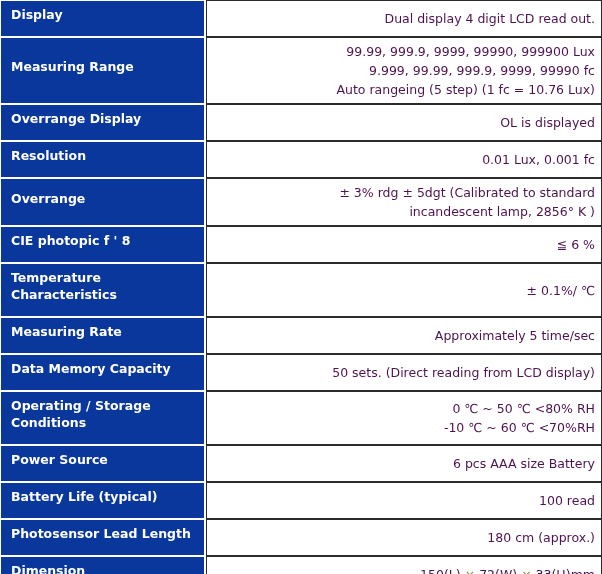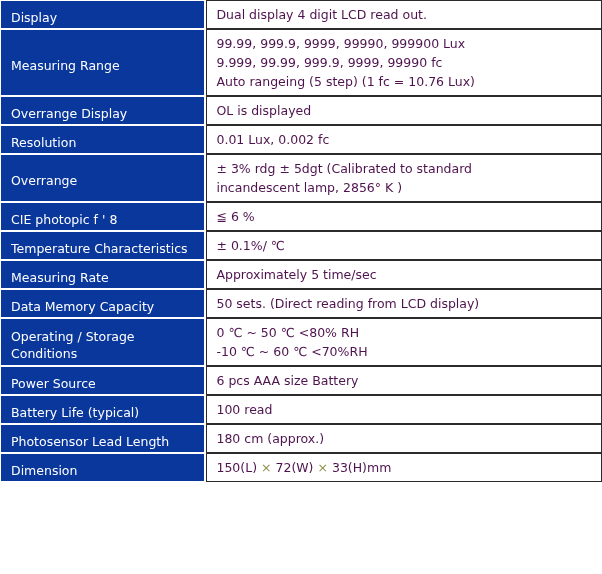--- a/index.html
+++ b/index.html
@@ -22,24 +22,24 @@
     table-layout: fixed;
   }
 
   #spec-table tr { }
 
   
   td.label-cell {
     width: 190px;
     background: #09379b;
     color: #ffffff;
-    font-weight: normal;
+    font-weight: bold;
     font-size: 12.5px;
     line-height: 17px;
-    padding: 5px 0 0 10px;
+    padding: 5px 0 13px 10px;
     vertical-align: middle;
     border-top: 1px solid #ffffff;
     border-bottom: 1px solid #ffffff;
     border-left: 1px solid #ffffff;
     border-right: 2px solid #ffffff;
     box-sizing: border-box;
     white-space: pre-line;
   }
 
   
@@ -50,20 +50,21 @@
     font-size: 12.5px;
     line-height: 19px;
     padding: 4px 6px 4px 9px;
     vertical-align: middle;
     border-top: 1px solid #2b2b2b;
     border-bottom: 1px solid #2b2b2b;
     border-left: 1px solid #2b2b2b;
     border-right: 1px solid #2b2b2b;
     box-sizing: border-box;
     white-space: pre-line;
+    text-align: right;
   }
 
   
   tr.h1 td { height: 28px; }
   tr.h2 td { height: 45px; }
   tr.h3 td { height: 62px; }
 
   tr.h2 td.label-cell,
   tr.h3 td.label-cell,
   tr.h2 td.value-cell,
@@ -90,21 +91,21 @@
         <td class="value-cell">99.99, 999.9, 9999, 99990, 999900 Lux
 9.999, 99.99, 999.9, 9999, 99990 fc
 Auto rangeing (5 step) (1 fc = 10.76 Lux)</td>
       </tr>
       <tr class="h1">
         <td class="label-cell">Overrange Display</td>
         <td class="value-cell">OL is displayed</td>
       </tr>
       <tr class="h1">
         <td class="label-cell">Resolution</td>
-        <td class="value-cell">0.01 Lux, 0.002 fc</td>
+        <td class="value-cell">0.01 Lux, 0.001 fc</td>
       </tr>
       <tr class="h2">
         <td class="label-cell">Overrange</td>
         <td class="value-cell">± 3% rdg ± 5dgt (Calibrated to standard
 incandescent lamp, 2856° K )</td>
       </tr>
       <tr class="h1">
         <td class="label-cell">CIE photopic f ' 8</td>
         <td class="value-cell">≦ 6 %</td>
       </tr>

